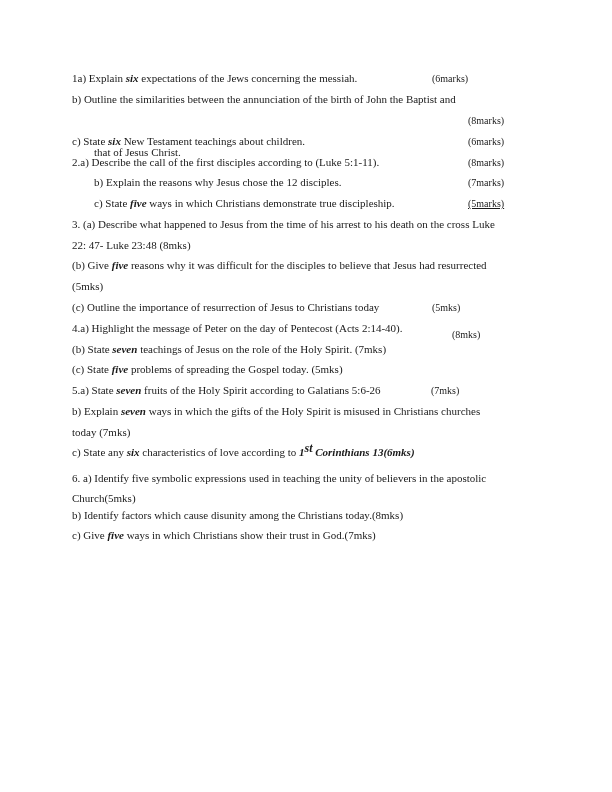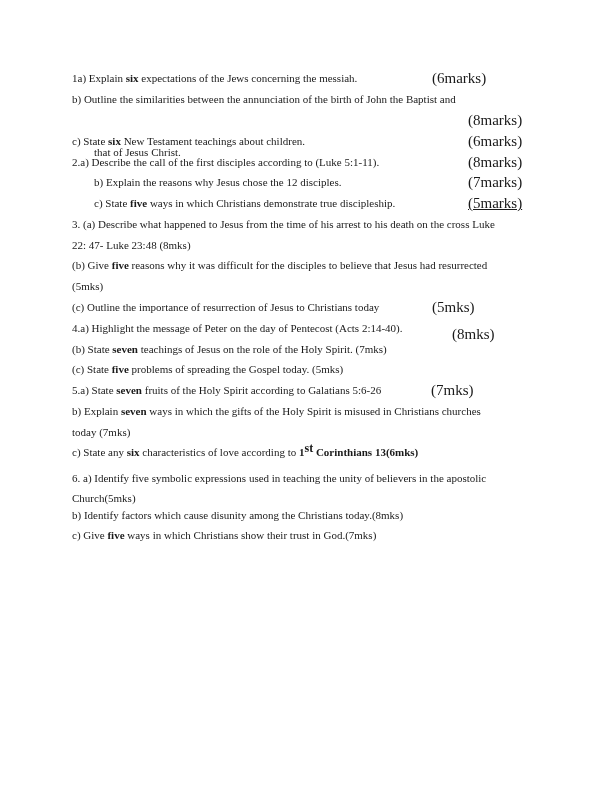--- a/index.html
+++ b/index.html
@@ -1,22 +1,22 @@
 <!DOCTYPE html>
 <html><head>
   <meta charset="utf-8">
   <style>
     html, body { margin: 0; padding: 0; background: #ffffff; }
     body { width: 612px; height: 792px; position: relative; overflow: hidden;
       font-family: "Liberation Serif", "DejaVu Serif", serif; color: #1a1a1a; }
     .line { position: absolute; left: 72px; font-size: 11px; line-height: 13px; white-space: nowrap; }
     .indent { left: 94px; }
-    .mark { position: absolute; font-size: 15px; line-height: 13px; white-space: nowrap; }
-    b { font-weight: bold; }
-    sup { font-size: 12px; vertical-align: 4px; line-height: 0; font-weight: bold; }
+    .mark { position: absolute; font-size: 10px; line-height: 13px; white-space: nowrap; }
+    b { font-weight: bold; font-style: italic; }
+    sup { font-size: 12px; vertical-align: 4px; line-height: 0; font-weight: bold; font-style: italic; }
   </style>
 </head>
 <body>
 
 <div id="page">
     <div class="line" style="top: 72px;"><span>1a) Explain </span><b>six</b><span> expectations of the Jews concerning the messiah.</span></div>
     <div class="mark" style="top: 72px; left: 432px;">(6marks)</div>
     <div class="line" style="top: 93px;"><span>b) Outline the similarities between the annunciation of the birth of John the Baptist and</span></div>
     <div class="line indent" style="top: 114px; margin-top: 32px;"><span>that of Jesus Christ.</span></div>
     <div class="mark" style="top: 114px; left: 468px;">(8marks)</div>

